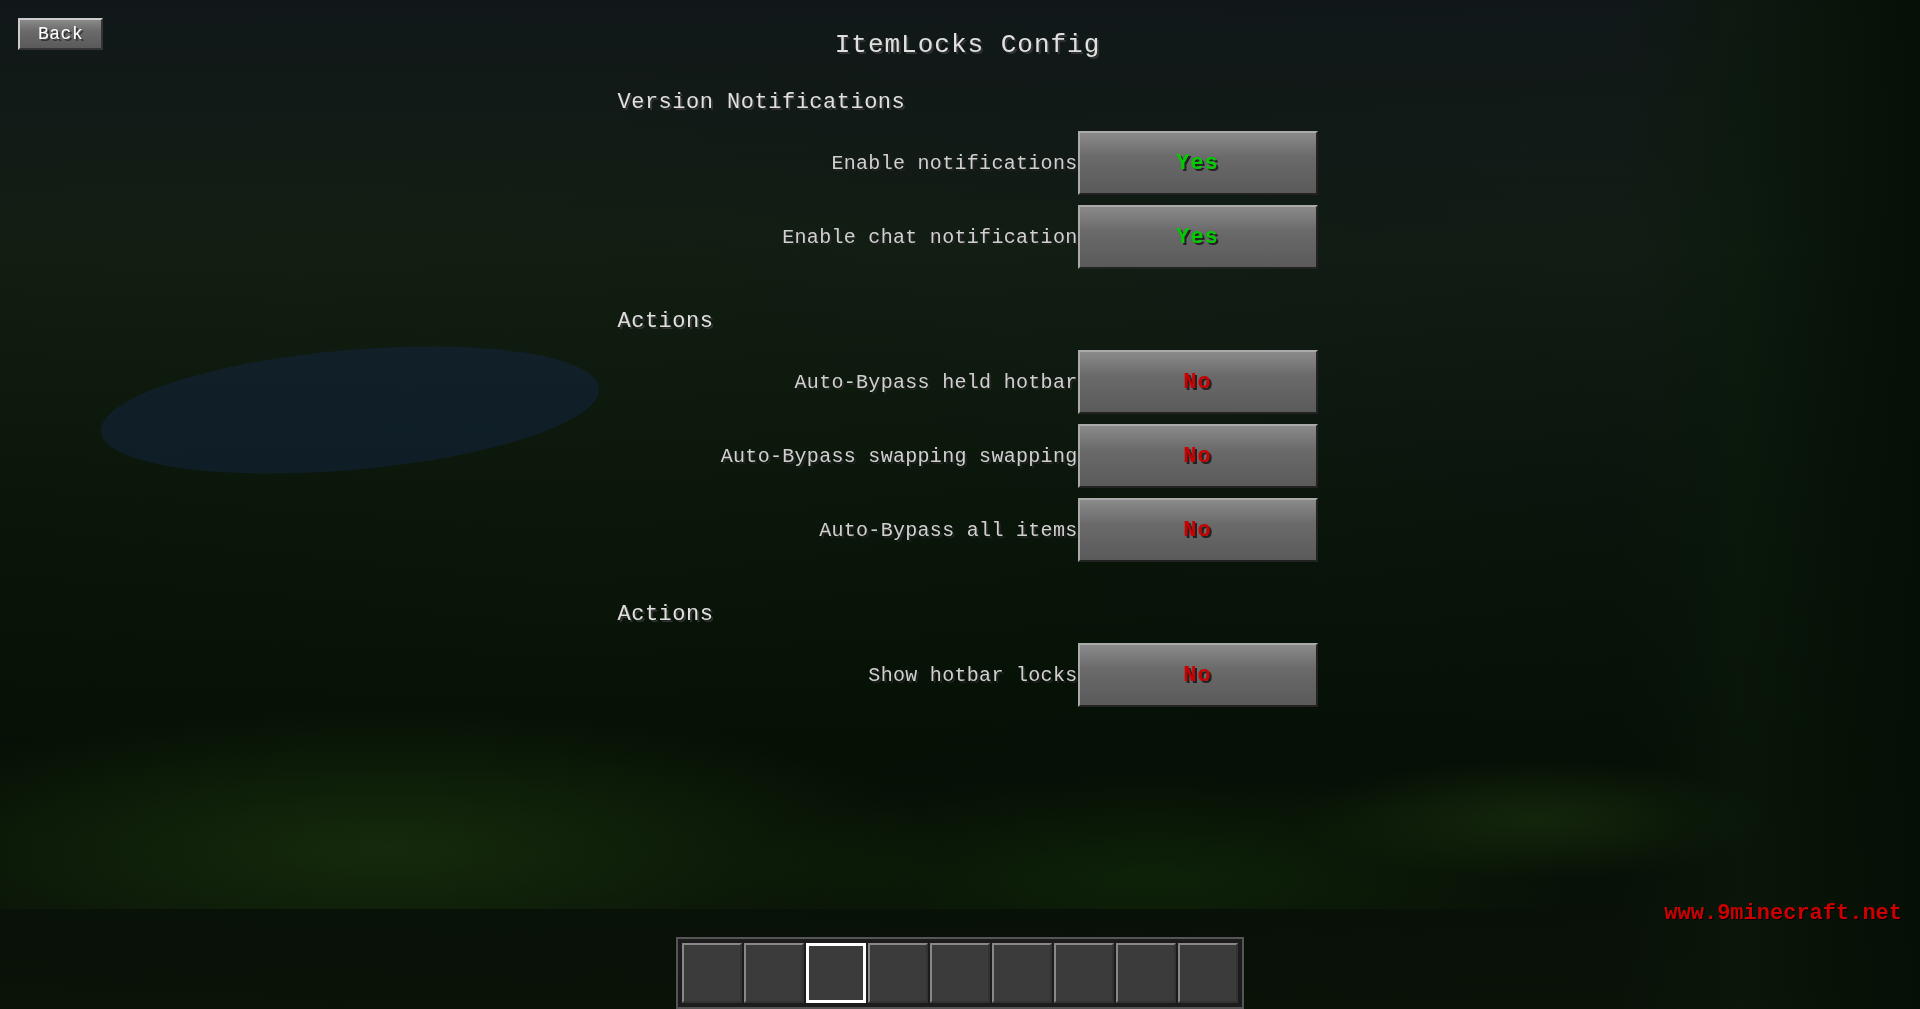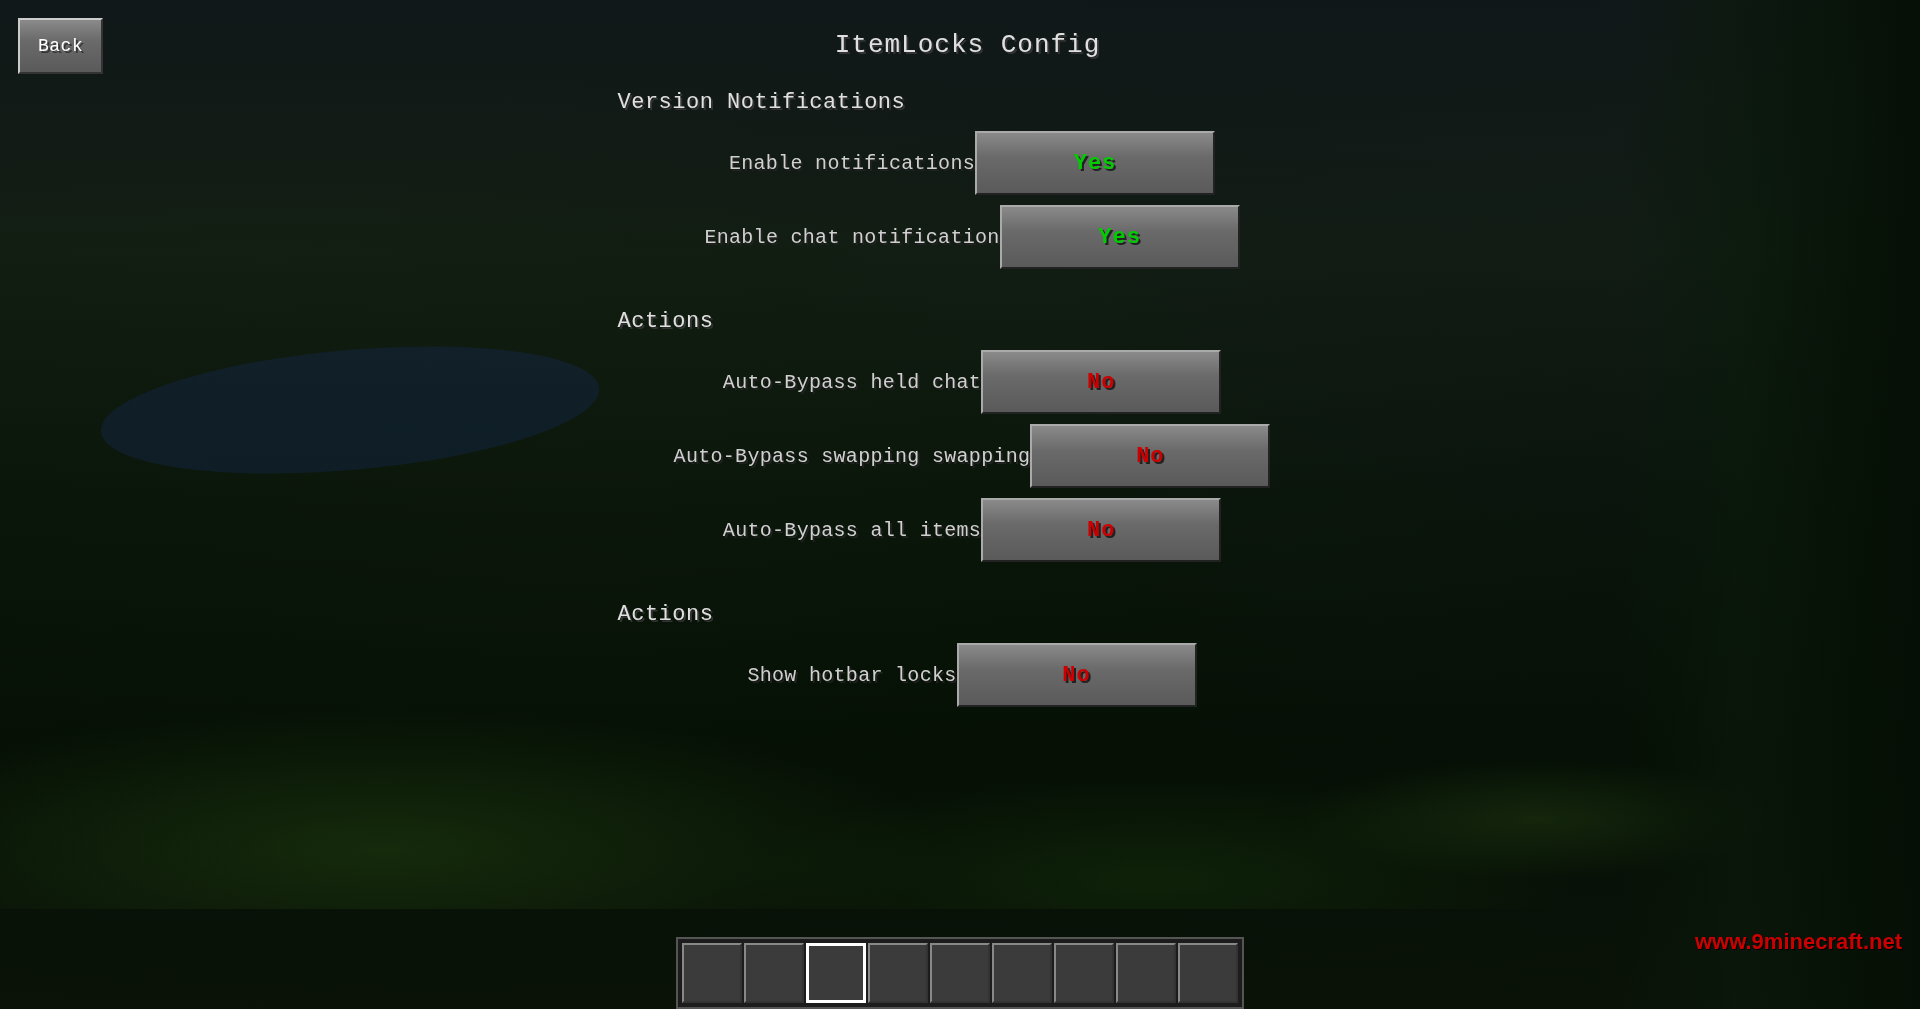--- a/index.html
+++ b/index.html
@@ -116,21 +116,21 @@
       left: 18px;
       background: linear-gradient(180deg, #8a8a8a 0%, #6a6a6a 40%, #5a5a5a 100%);
       border: 2px solid #000;
       border-top-color: #ccc;
       border-left-color: #ccc;
       border-bottom-color: #333;
       border-right-color: #333;
       color: #fff;
       font-family: 'Courier New', monospace;
       font-size: 18px;
-      padding: 16px 18px;
+      padding: 4px 18px;
       cursor: pointer;
       text-shadow: 2px 2px 0 #333;
       letter-spacing: 0.5px;
     }
 
     
     .page-title {
       color: #e0e0e0;
       font-size: 26px;
       font-family: 'Courier New', monospace;
@@ -153,21 +153,21 @@
       text-shadow: 2px 2px 0 #333;
       text-align: left;
       margin-bottom: 16px;
       letter-spacing: 0.5px;
     }
 
     
     .config-row {
       display: flex;
       align-items: center;
-      justify-content: center;
+      justify-content: flex-end;
       margin-bottom: 10px;
       margin-left: 9px;
     }
 
     .config-label {
       color: #d0d0d0;
       font-size: 20px;
       font-family: 'Courier New', monospace;
       text-shadow: 2px 2px 0 #222;
       letter-spacing: 0.3px;
@@ -198,24 +198,24 @@
       color: #00cc00;
     }
 
     .toggle-btn.no {
       color: #cc0000;
     }
 
     
     .watermark {
       position: absolute;
-      bottom: 54px;
+      bottom: 83px;
       right: 18px;
       color: #cc0000;
-      font-family: Liberation Sans, sans-serif;
+      font-family: Liberation Mono, monospace;
       font-size: 22px;
       font-weight: bold;
       text-shadow: 1px 1px 0 #000;
     }
   </style>
 </head>
 <body>
 
 <div class="bg"></div>
 <div class="scene"></div>
@@ -239,21 +239,21 @@
     <div class="config-row">
       <span class="config-label">Enable chat notification</span>
       <button class="toggle-btn yes">Yes</button>
     </div>
   </div>
 
   <div class="section">
     <div class="section-title">Actions</div>
 
     <div class="config-row">
-      <span class="config-label">Auto-Bypass held chat</span>
+      <span class="config-label">Auto-Bypass held hotbar</span>
       <button class="toggle-btn no">No</button>
     </div>
 
     <div class="config-row">
       <span class="config-label">Auto-Bypass swapping swapping</span>
       <button class="toggle-btn no">No</button>
     </div>
 
     <div class="config-row">
       <span class="config-label">Auto-Bypass all items</span>

